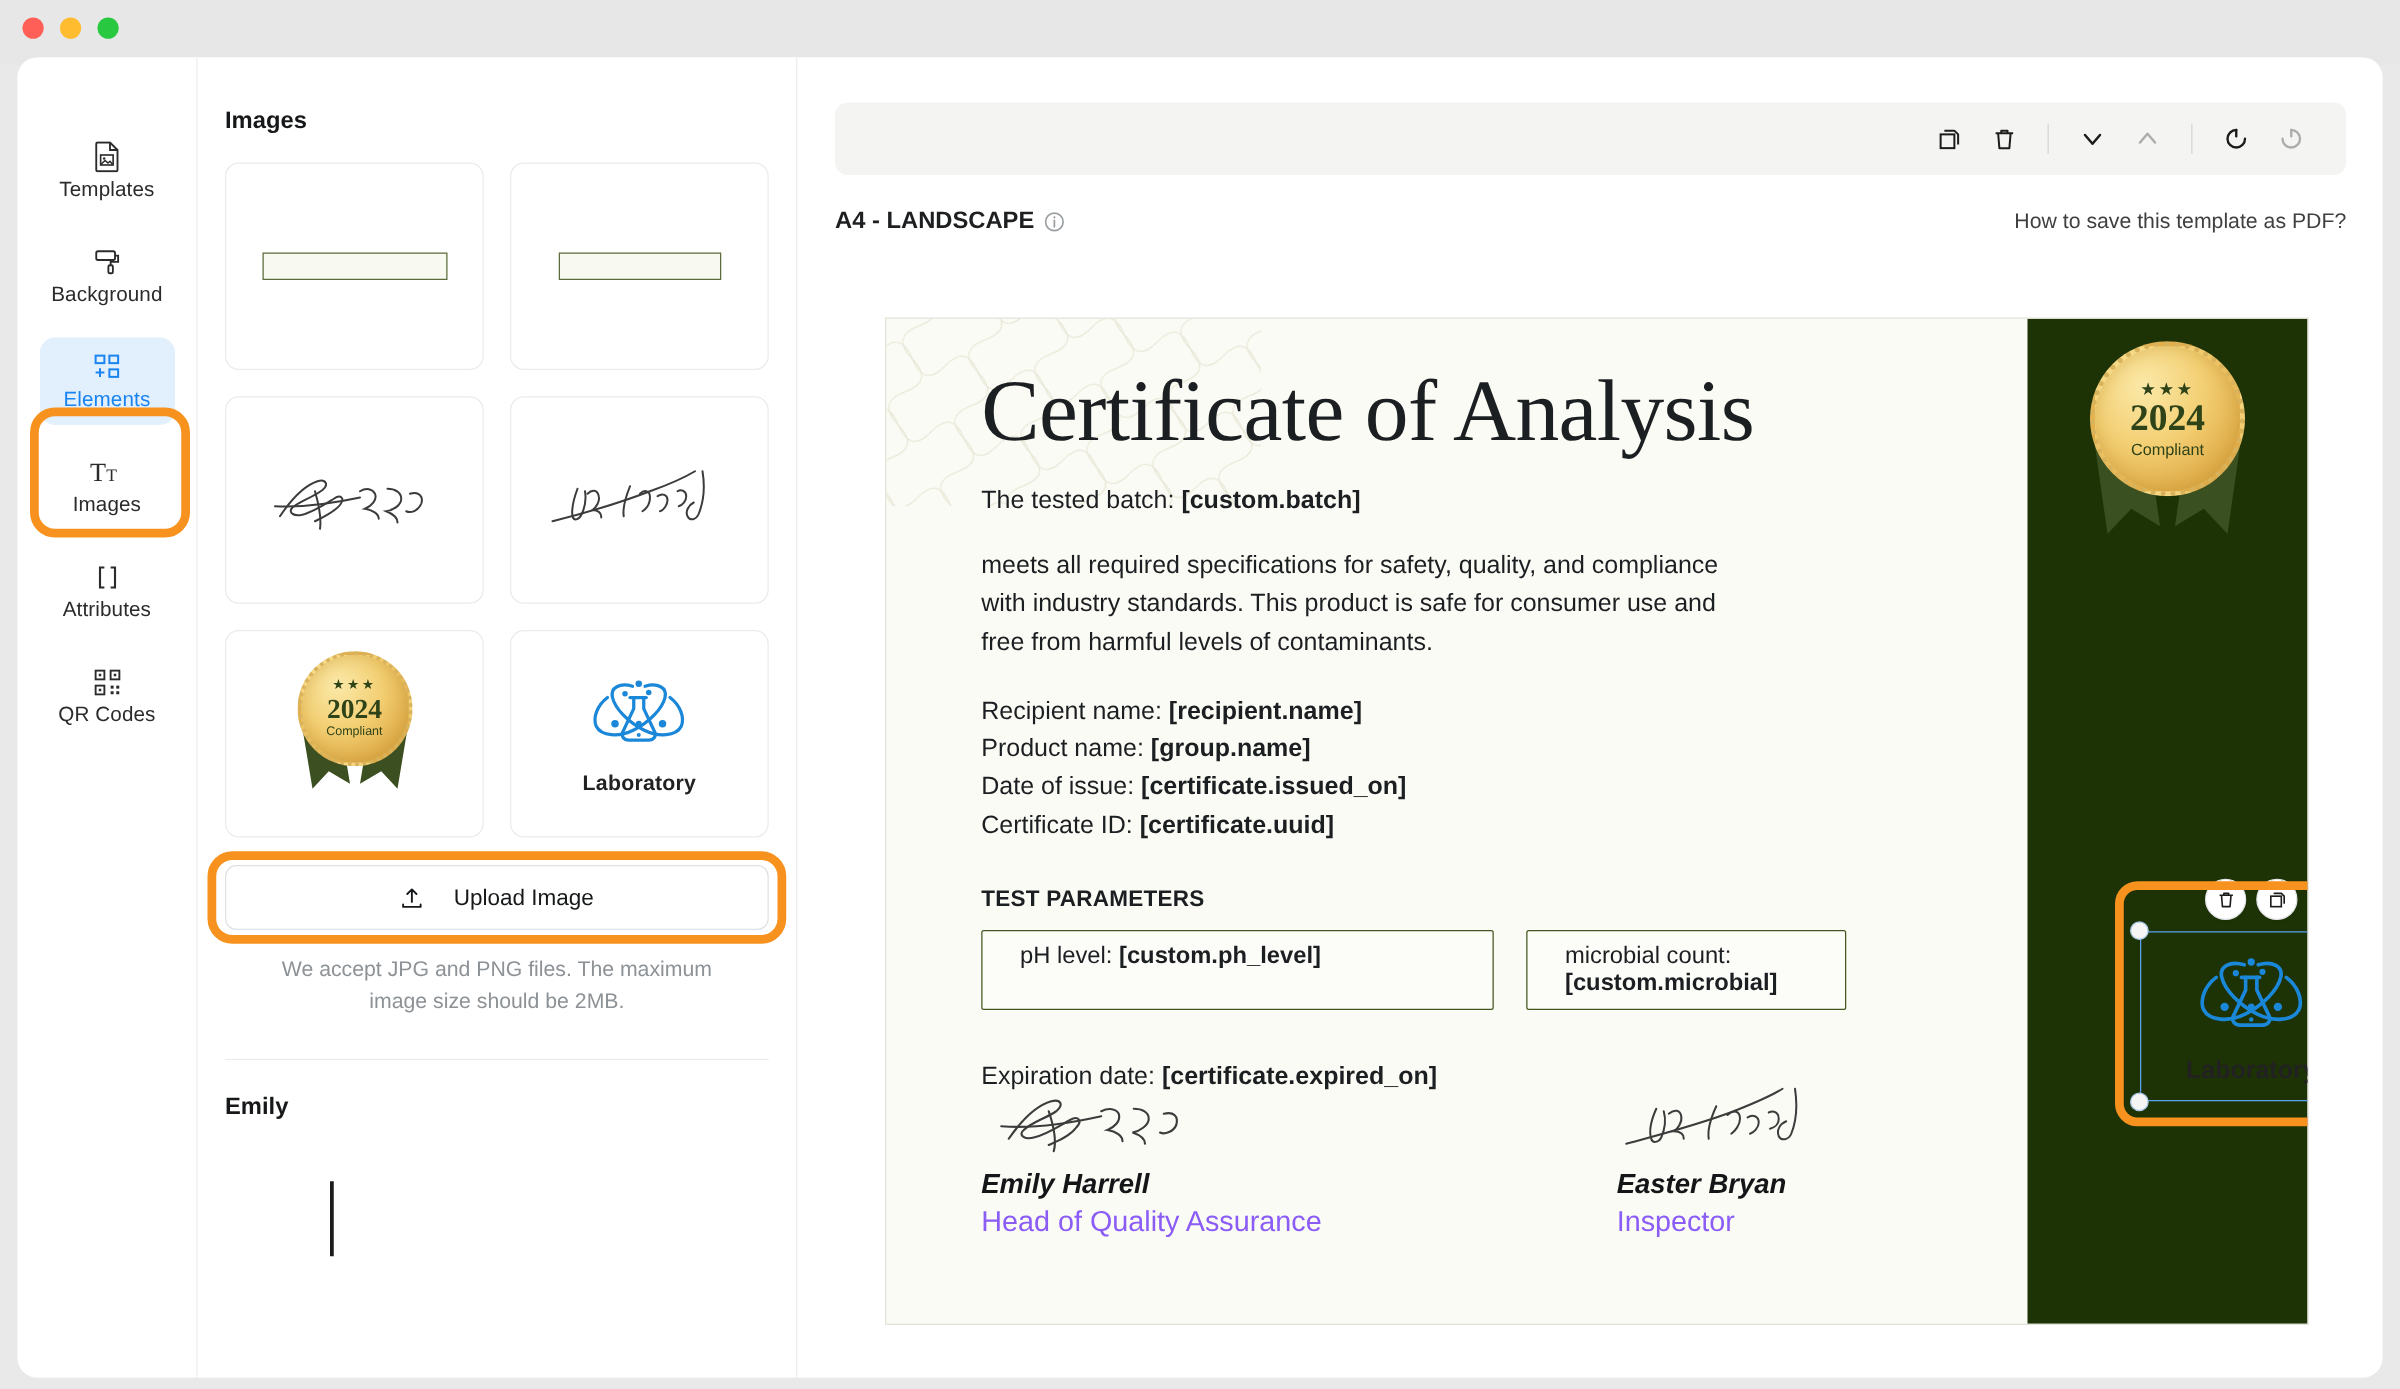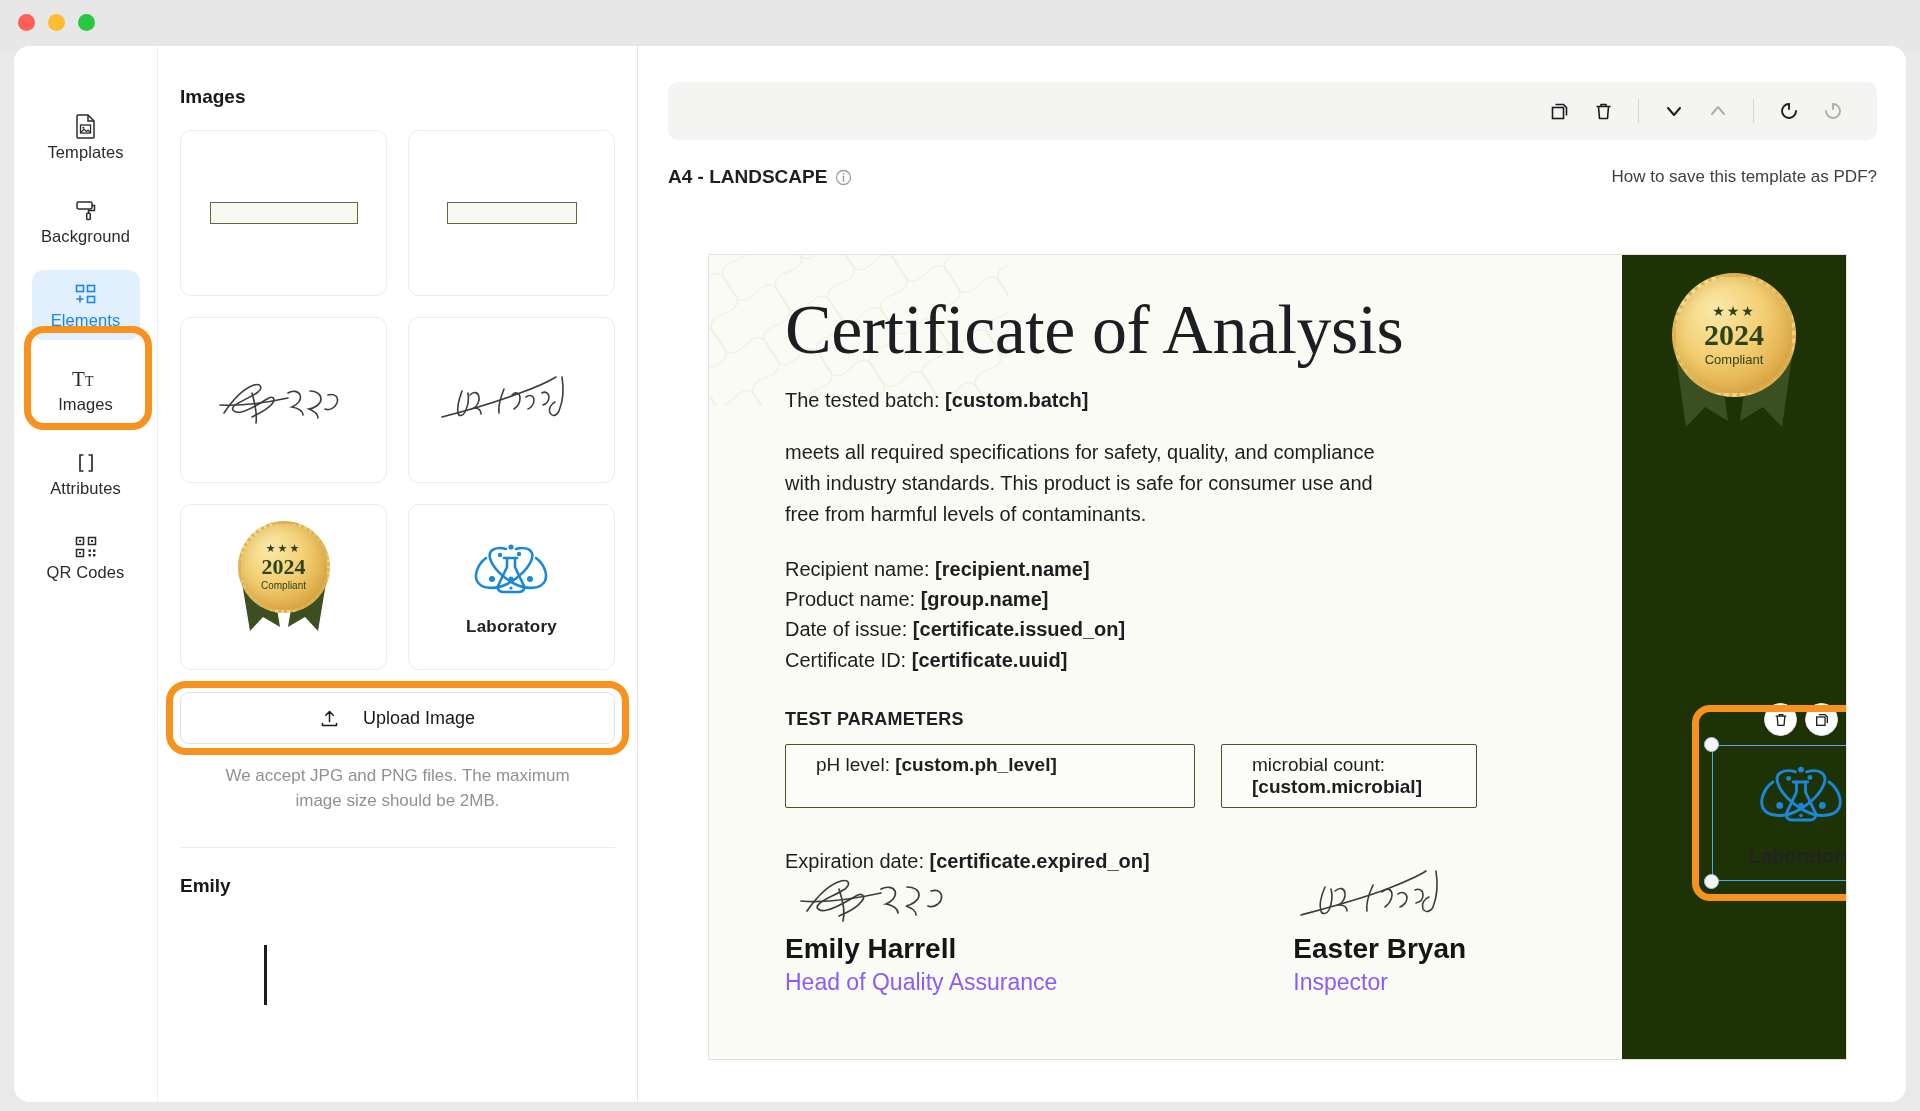--- a/index.html
+++ b/index.html
@@ -168,21 +168,21 @@
   .param-box {
     border: 1.6px solid #44561f; background: rgba(255,255,255,.35);
     padding: 9px 30px; font-size: 19px; border-radius: 2px;
   }
   .param-box.ph { width: 410px; }
   .param-box.micro { width: 256px; }
   .cert-exp { margin-top: 42px; font-size: 20px; }
 
   .sig-row { position: absolute; left: 76px; top: 610px; display: flex; gap: 236px; }
   .sig-block .sig-mark { height: 62px; }
-  .sig-name { font-size: 28px; font-weight: 700; color: #131517; margin-top: 2px; }
+  .sig-name { font-size: 22px; font-weight: 700; color: #131517; margin-top: 2px; font-style: italic; }
   .sig-role { font-size: 23px; color: #8b5cf6; margin-top: 4px; }
 
   
   #selected-element {
     position: absolute; left: 1003px; top: 490px;
     width: 178px; height: 136px;
   }
   .sel-frame { position: absolute; inset: 0; border: 1.6px solid #5aa3f0; }
   .sel-handle {
     position: absolute; width: 15px; height: 15px; border-radius: 50%;

